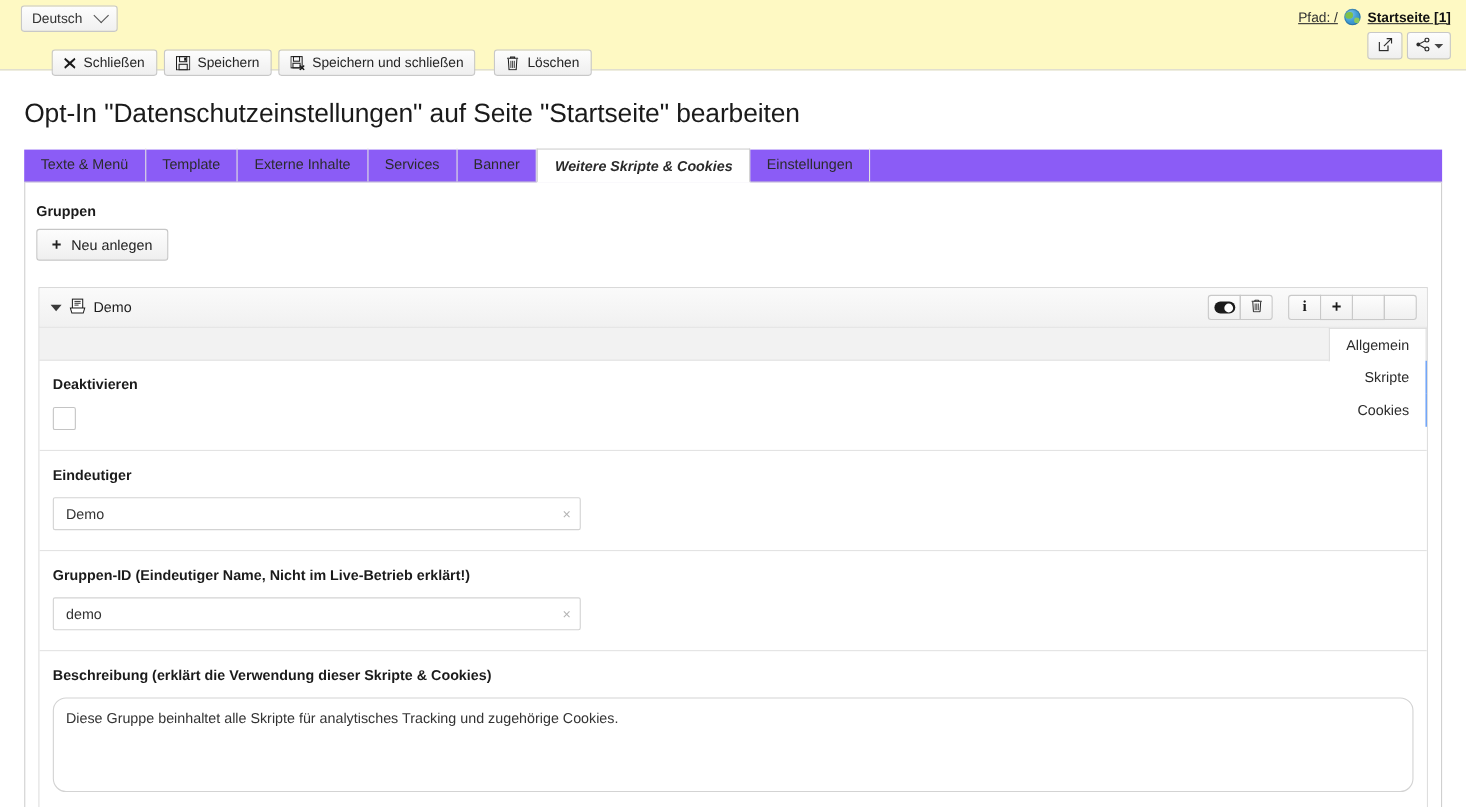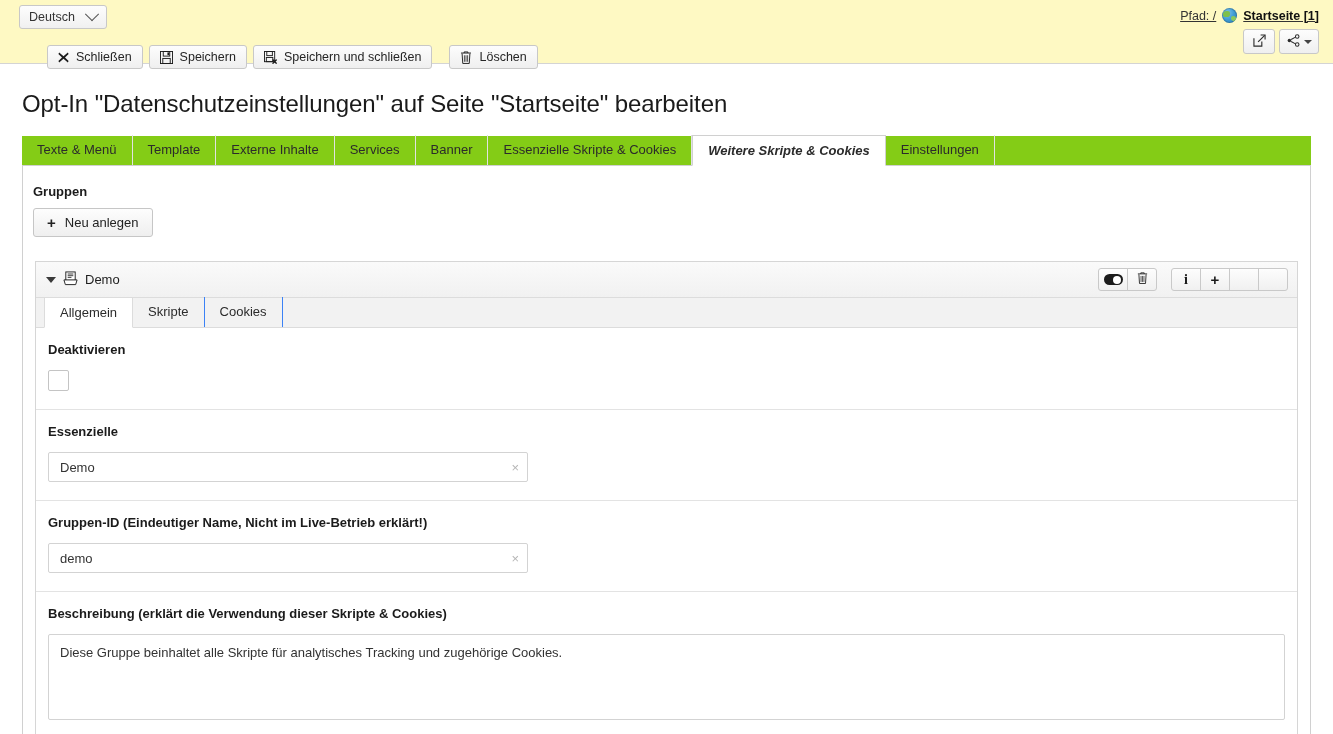--- a/index.html
+++ b/index.html
@@ -156,21 +156,21 @@
     padding: 26px 0 0 22px;
     letter-spacing: -0.1px;
   }
 
   
   .tabs-outer {
     margin: 18px 22px 0 22px;
     display: flex;
     align-items: flex-end;
     border-bottom: 1px solid #d0d0d0;
-    background: #84cc16;
+    background: #8b5cf6;
     height: 30px;
     box-sizing: border-box;
   }
   .tab {
     padding: 0 15px;
     height: 30px;
     line-height: 30px;
     font-size: 13px;
     color: #2b2b2b;
     cursor: pointer;
@@ -296,20 +296,21 @@
 
   
   .tabs-inner {
     display: flex;
     align-items: flex-end;
     background: #f2f2f2;
     border-bottom: 1px solid #dcdcdc;
     height: 30px;
     padding-left: 8px;
     box-sizing: border-box;
+    flex-direction: column;
   }
   .itab {
     padding: 0 15px;
     height: 30px;
     line-height: 30px;
     font-size: 13px;
     color: #2b2b2b;
     cursor: pointer;
     box-sizing: border-box;
     border-right: 1px solid #3b82f6;
@@ -370,21 +371,21 @@
     font-size: 13px;
     color: #b5b5b5;
     cursor: pointer;
     line-height: 1;
     user-select: none;
   }
   .textarea {
     width: 100%;
     height: 86px;
     border: 1px solid #d3d3d3;
-    border-radius: 2px;
+    border-radius: 12px;
     background: #fff;
     font-family: "Liberation Sans", sans-serif;
     font-size: 13px;
     color: #333;
     padding: 9px 11px;
     box-sizing: border-box;
     outline: none;
     resize: none;
     line-height: 1.45;
   }
@@ -482,21 +483,20 @@
 </div>
 
 <h1 class="page-title">Opt-In "Datenschutzeinstellungen" auf Seite "Startseite" bearbeiten</h1>
 
 <div class="tabs-outer">
   <div class="tab">Texte &amp; Menü</div>
   <div class="tab">Template</div>
   <div class="tab">Externe Inhalte</div>
   <div class="tab">Services</div>
   <div class="tab">Banner</div>
-  <div class="tab">Essenzielle Skripte &amp; Cookies</div>
   <div class="tab active">Weitere Skripte &amp; Cookies</div>
   <div class="tab">Einstellungen</div>
 </div>
 
 <div class="panel">
 
   <div class="section-label">Gruppen</div>
 
   <div class="new-btn-wrap">
     <div class="new-btn">
@@ -556,21 +556,21 @@
     </div>
 
     <div class="fields">
 
       <div class="field-row">
         <div class="field-label">Deaktivieren</div>
         <div class="checkbox"></div>
       </div>
 
       <div class="field-row">
-        <div class="field-label">Essenzielle</div>
+        <div class="field-label">Eindeutiger</div>
         <div class="inp-wrap">
           <input class="inp" type="text" value="Demo" style="">
           <span class="clear-x">×</span>
         </div>
       </div>
 
       <div class="field-row">
         <div class="field-label">Gruppen-ID (Eindeutiger Name, Nicht im Live-Betrieb erklärt!)</div>
         <div class="inp-wrap">
           <input class="inp" type="text" value="demo" style="">

